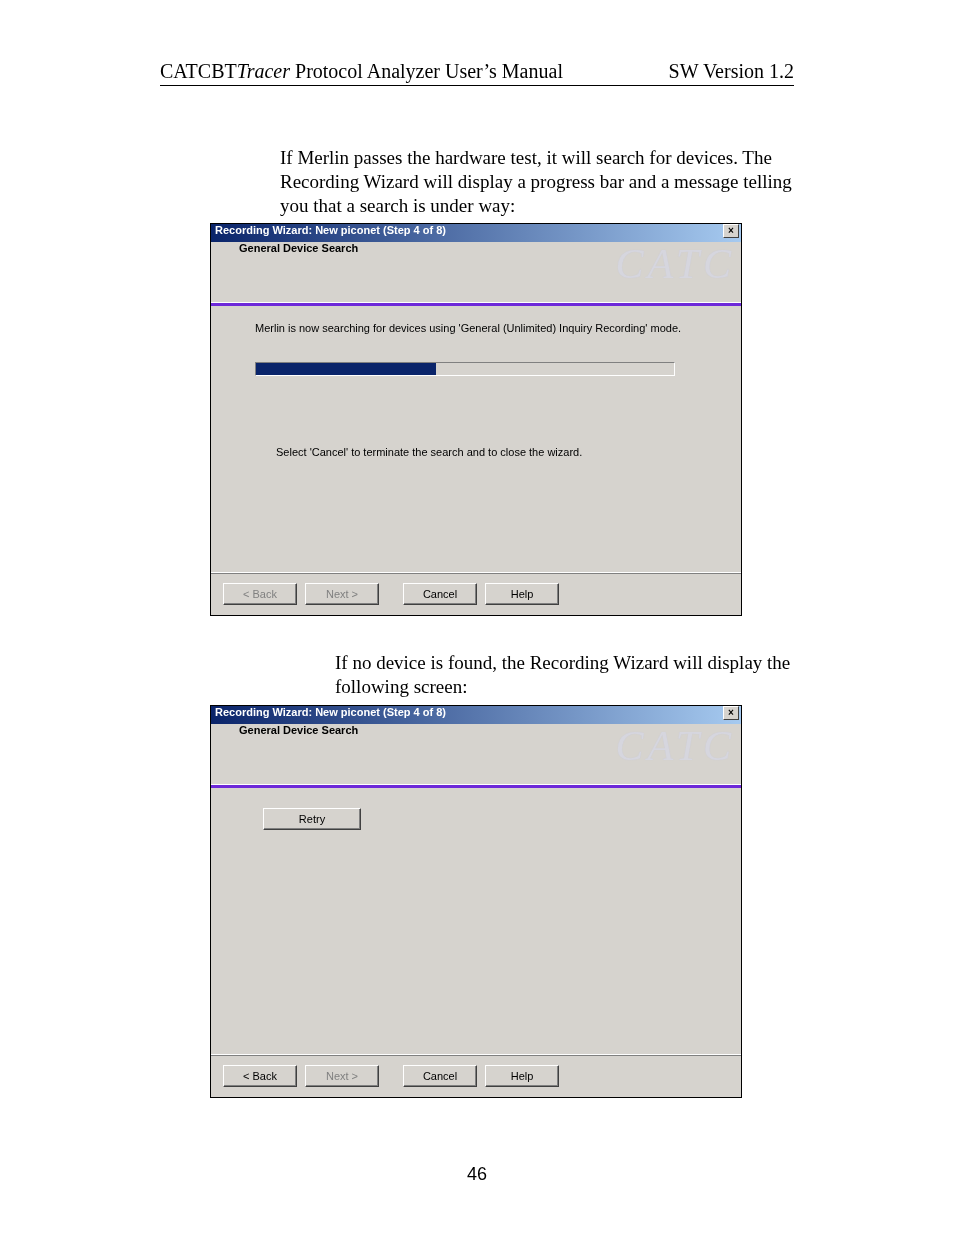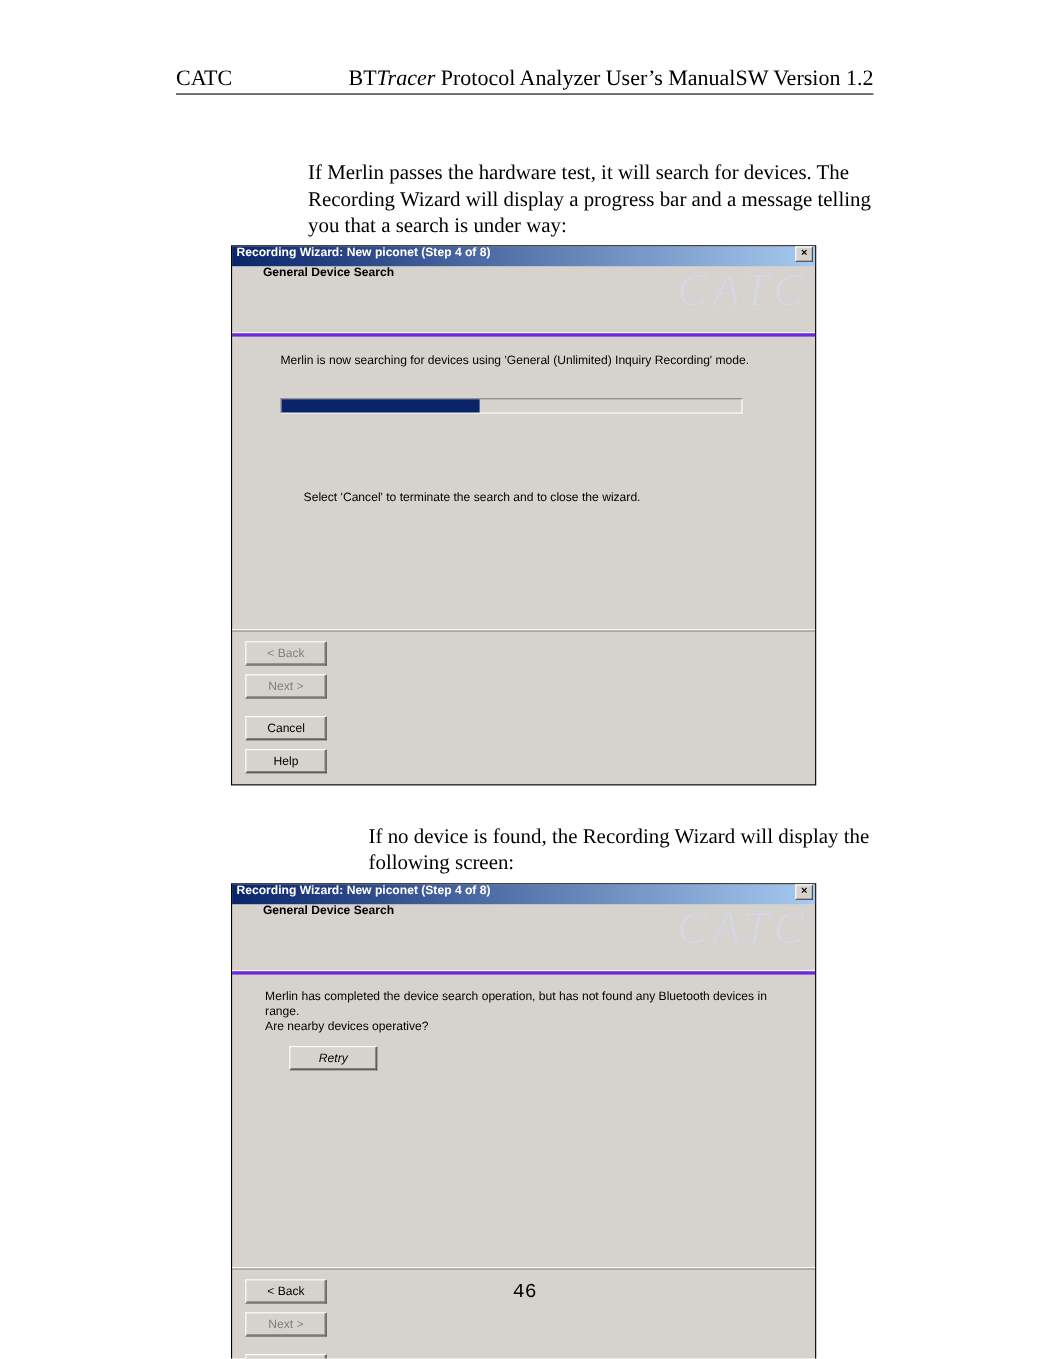--- a/index.html
+++ b/index.html
@@ -17,21 +17,21 @@
   }
   .header-row {
     display: flex;
     justify-content: space-between;
     font-size: 20px;
     border-bottom: 1.5px solid #000;
     padding-bottom: 2px;
   }
   .header-center {
     flex: 1;
-    text-align: right;
+    text-align: left;
   }
   .body-text {
     font-size: 19px;
     line-height: 1.25;
     margin-left: 120px;
     margin-right: 0;
   }
   .body-text.first { margin-top: 60px; }
   .body-text.mid   { margin-top: 35px; margin-left: 175px;}
   .dialog {
@@ -120,48 +120,47 @@
   }
   .hint {
     margin-top: 70px;
     margin-left: 21px;
   }
   .btn-row {
     border-top: 1px solid #fff;
     box-shadow: inset 0 1px 0 #808080;
     padding: 10px 12px;
     display: flex;
-    justify-content: space-between;
+    justify-content: flex-start;
     gap: 8px;
-    flex-direction: column;
   }
   .win-btn {
     width: 74px;
     height: 22px;
     background: #d6d3ce;
     border: 1px solid #404040;
     border-top-color: #fff;
     border-left-color: #fff;
     box-shadow: inset -1px -1px 0 #808080;
     font: 11px Tahoma, Arial, sans-serif;
     color: #000;
     text-align: center;
     line-height: 20px;
     box-sizing: border-box;
   }
   .win-btn.disabled { color: #808080; }
-  .win-btn.small { width: 80px; font-style: italic; }
+  .win-btn.small { width: 98px; }
   .retry-wrap { margin-top: 6px; margin-left: 22px; }
   .page-num {
     position: absolute;
     bottom: 50px;
     left: 0; right: 0;
     text-align: center;
     font-size: 18px;
-    font-family: Liberation Mono, monospace;
+    font-family: Liberation Sans, sans-serif;
   }
   em.i { font-style: italic; }
 </style>
 </head>
 <body>
 
 <div class="page">
 
   <div class="header-row">
     <span>CATC</span>
@@ -203,22 +202,20 @@
   <div class="dialog">
     <div class="titlebar">
       <span class="title-text">Recording Wizard: New piconet (Step 4 of 8)</span>
       <span class="close-btn">×</span>
     </div>
     <div class="dlg-top">
       <span class="section-title">General Device Search</span>
       <span class="watermark">CATC</span>
     </div>
     <div class="dlg-body short">
-      <div class="msg" style="white-space:pre-line">Merlin has completed the device search operation, but has not found any Bluetooth devices in range.
-Are nearby devices operative?</div>
       <div class="retry-wrap">
         <div class="win-btn small">Retry</div>
       </div>
     </div>
     <div class="btn-row">
       <div class="win-btn">&lt; Back</div>
       <div class="win-btn disabled">Next &gt;</div>
       <div style="width:8px"></div>
       <div class="win-btn">Cancel</div>
       <div class="win-btn">Help</div>

